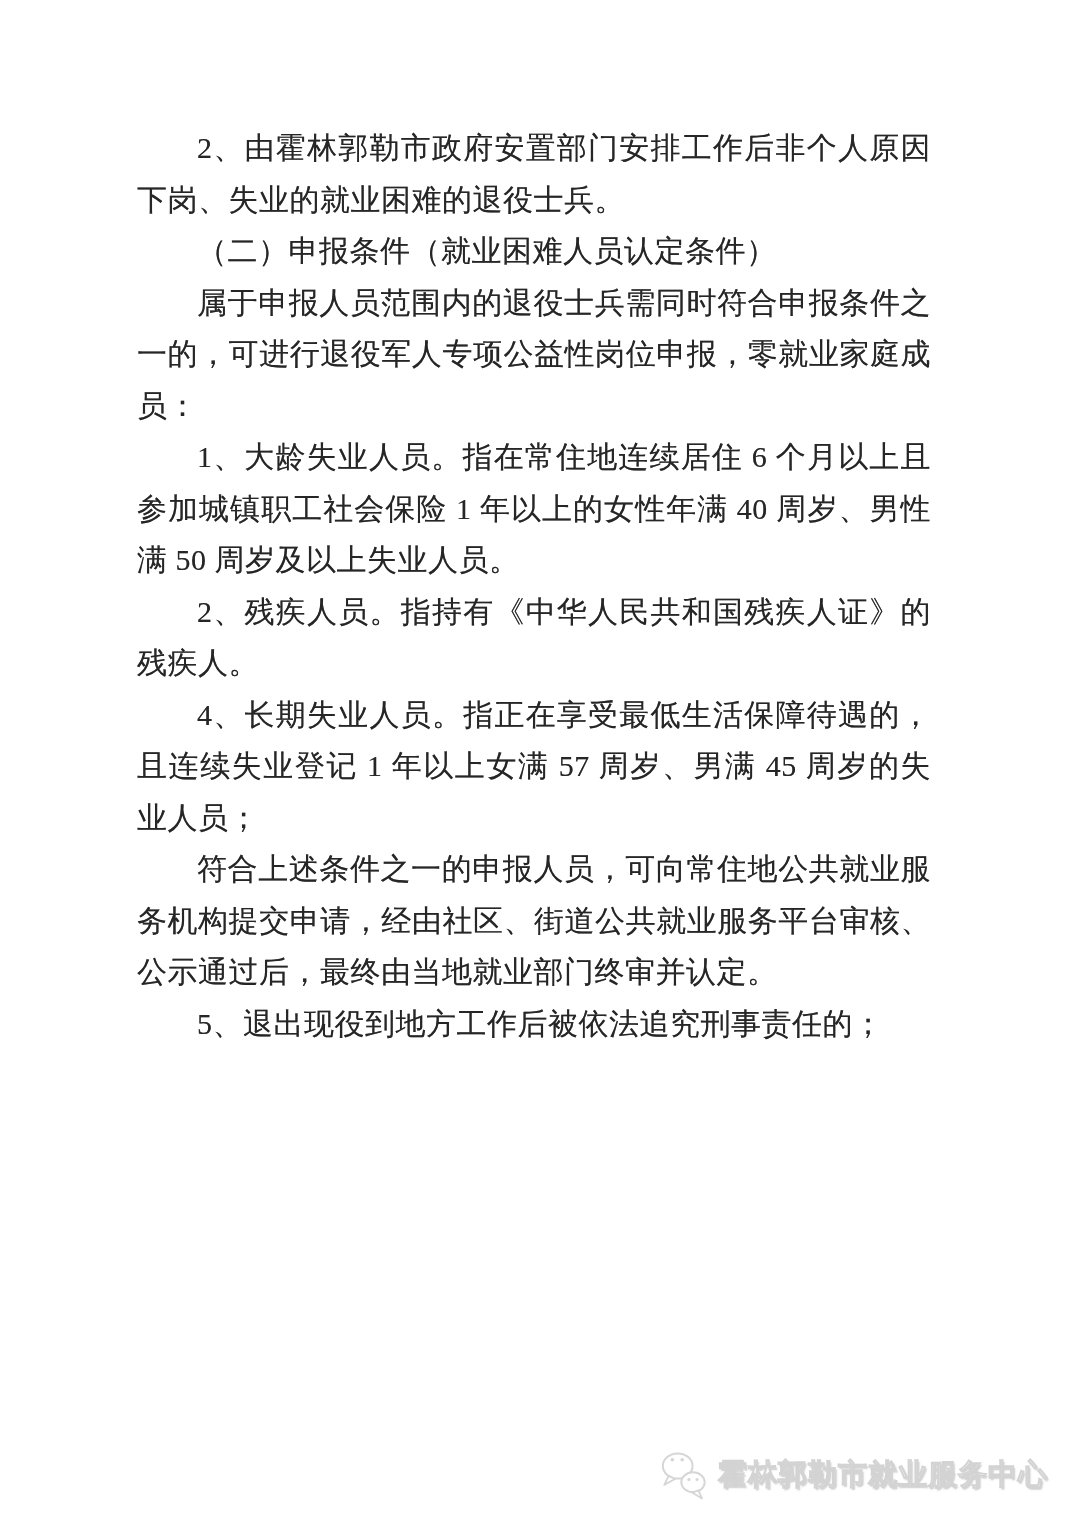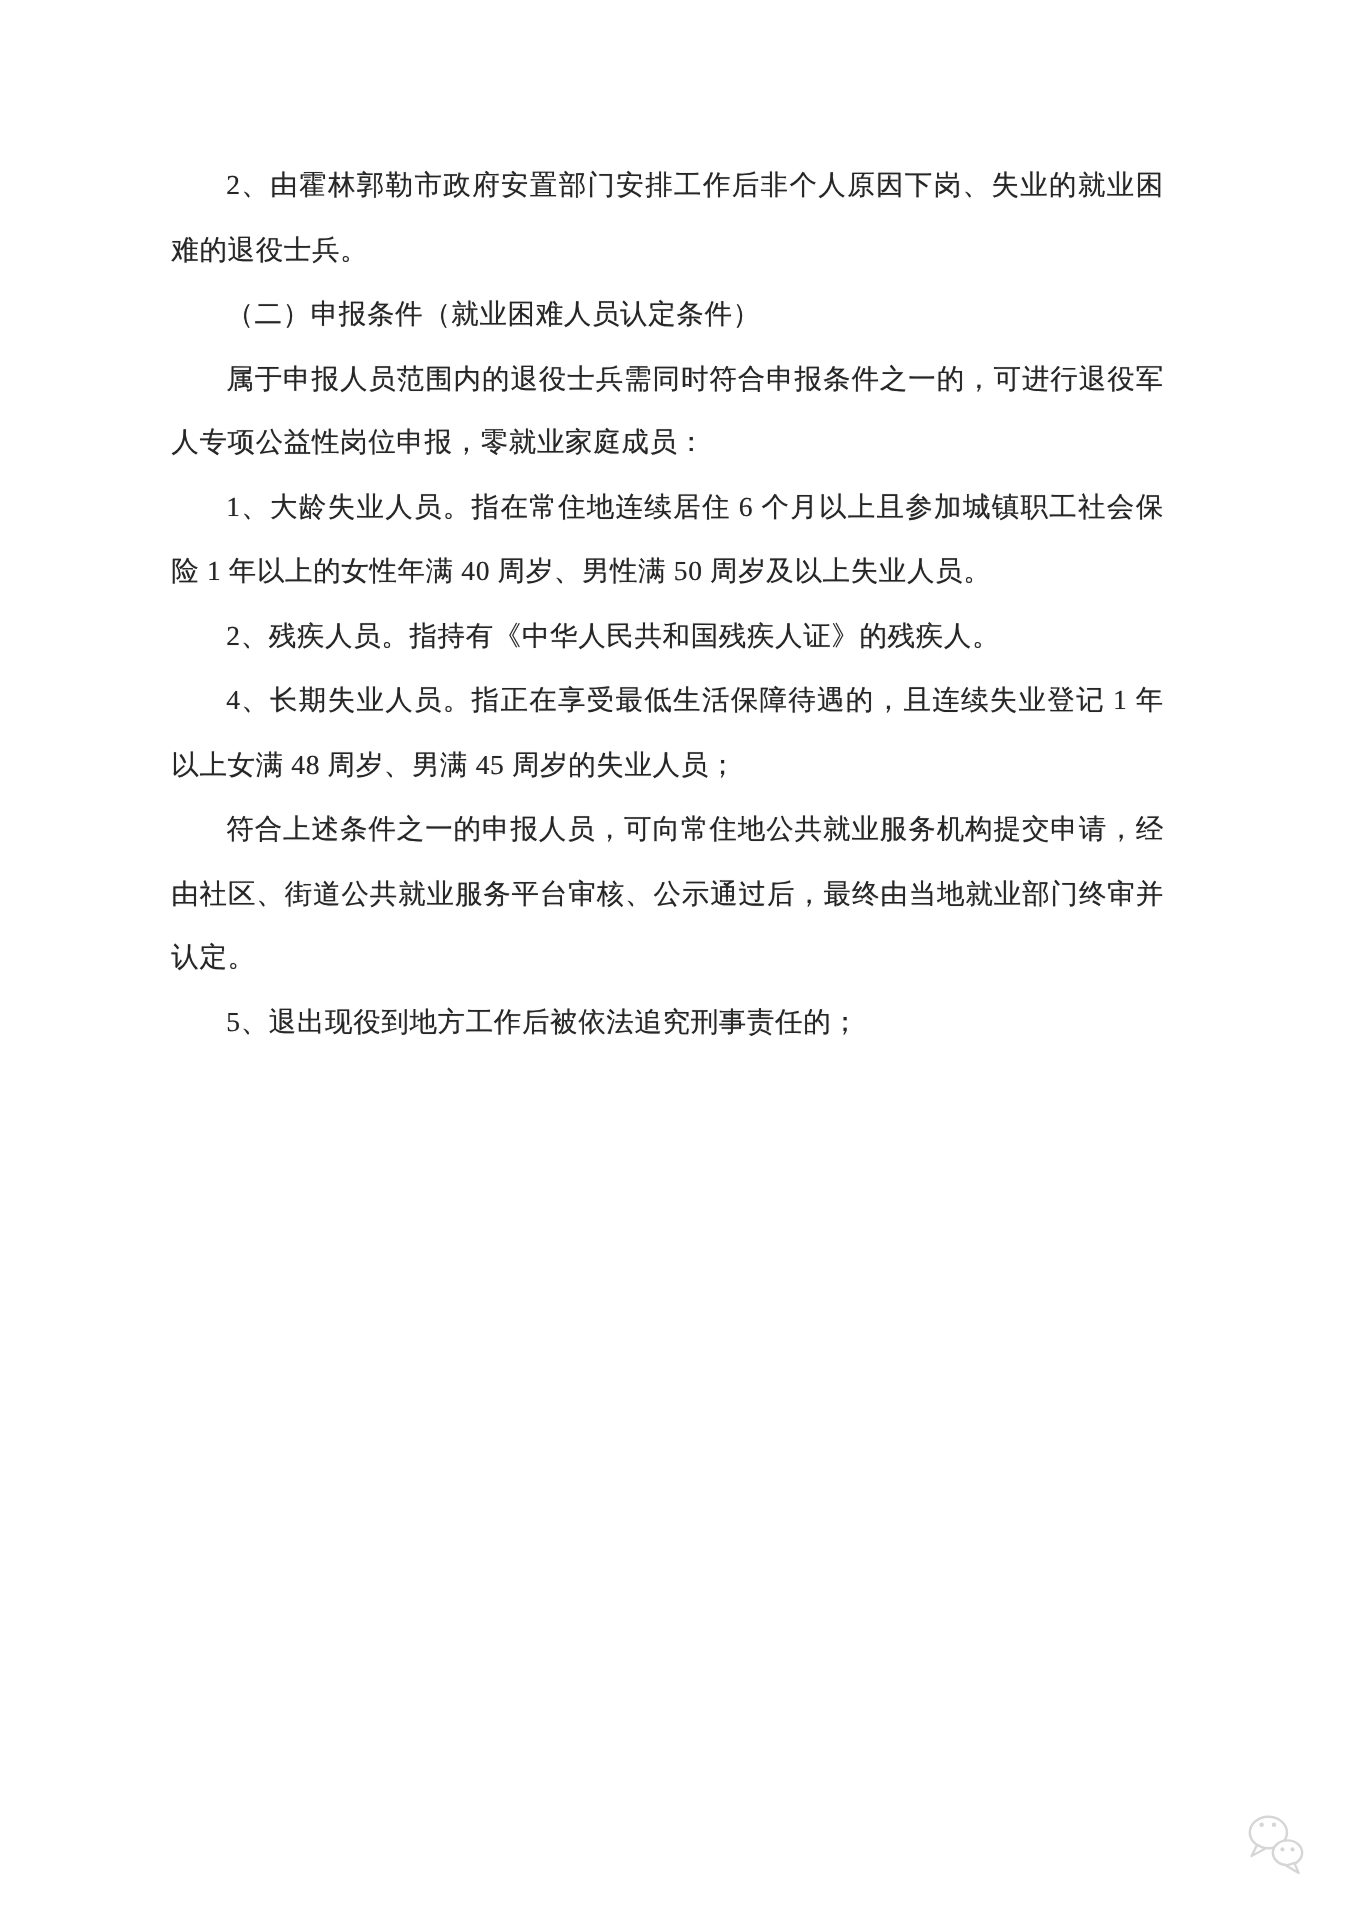--- a/index.html
+++ b/index.html
@@ -17,21 +17,21 @@
   }
   .doc-body {
     position: absolute;
     left: 137px;
     top: 122px;
     width: 794px;
     color: #262626;
   }
   .doc-body p {
     margin: 0;
-    font-size: 22px;
+    font-size: 30px;
     line-height: 51.5px;
     text-align: justify;
     text-indent: 2em;
     letter-spacing: 0.5px;
     
     text-shadow: 0 0 0.6px rgba(40,40,40,0.55);
   }
   .doc-body p.heading {
     font-family: "Liberation Sans", "DejaVu Sans", sans-serif;
     font-weight: normal;
@@ -66,35 +66,36 @@
 <body>
 
 <div class="page">
 
   <div class="doc-body">
     <p class="body">2、由霍林郭勒市政府安置部门安排工作后非个人原因下岗、失业的就业困难的退役士兵。</p>
     <p class="heading">（二）申报条件（就业困难人员认定条件）</p>
     <p class="body">属于申报人员范围内的退役士兵需同时符合申报条件之一的，可进行退役军人专项公益性岗位申报，零就业家庭成员：</p>
     <p class="body">1、大龄失业人员。指在常住地连续居住 6 个月以上且参加城镇职工社会保险 1 年以上的女性年满 40 周岁、男性满 50 周岁及以上失业人员。</p>
     <p class="body">2、残疾人员。指持有《中华人民共和国残疾人证》的残疾人。</p>
-    <p class="body">4、长期失业人员。指正在享受最低生活保障待遇的，且连续失业登记 1 年以上女满 48 周岁、男满 45 周岁的失业人员；</p>
+    <p class="body">4、长期失业人员。指正在享受最低生活保障待遇的，且连续失业登记 1 年以上女满 57 周岁、男满 45 周岁的失业人员；</p>
     <p class="body">符合上述条件之一的申报人员，可向常住地公共就业服务机构提交申请，经由社区、街道公共就业服务平台审核、公示通过后，最终由当地就业部门终审并认定。</p>
     <p class="body">5、退出现役到地方工作后被依法追究刑事责任的；</p>
   </div>
 
   <div class="watermark">
     <span class="wicon">
       <svg viewBox="0 0 60 64" width="54" height="58" aria-hidden="true">
 
         <ellipse cx="23" cy="22" rx="16.5" ry="14" fill="#ffffff" stroke="#d6d6d6" stroke-width="2.2"></ellipse>
         <path d="M13 33 L8 43 L20 36.5 Z" fill="#ffffff" stroke="#d6d6d6" stroke-width="2" stroke-linejoin="round"></path>
         <circle cx="17" cy="15" r="2" fill="#d6d6d6"></circle>
         <circle cx="28" cy="15" r="2" fill="#d6d6d6"></circle>
 
         <ellipse cx="40" cy="40" rx="13" ry="11" fill="#ffffff" stroke="#d6d6d6" stroke-width="2.2"></ellipse>
         <path d="M46 49 L50 58 L39 51.5 Z" fill="#ffffff" stroke="#d6d6d6" stroke-width="2" stroke-linejoin="round"></path>
         <circle cx="35.5" cy="37" r="1.8" fill="#d6d6d6"></circle>
         <circle cx="44.5" cy="37" r="1.8" fill="#d6d6d6"></circle>
       </svg>
     </span>
+    <span class="wtext">霍林郭勒市就业服务中心</span>
   </div>
 
 </div>
 
 </body></html>

